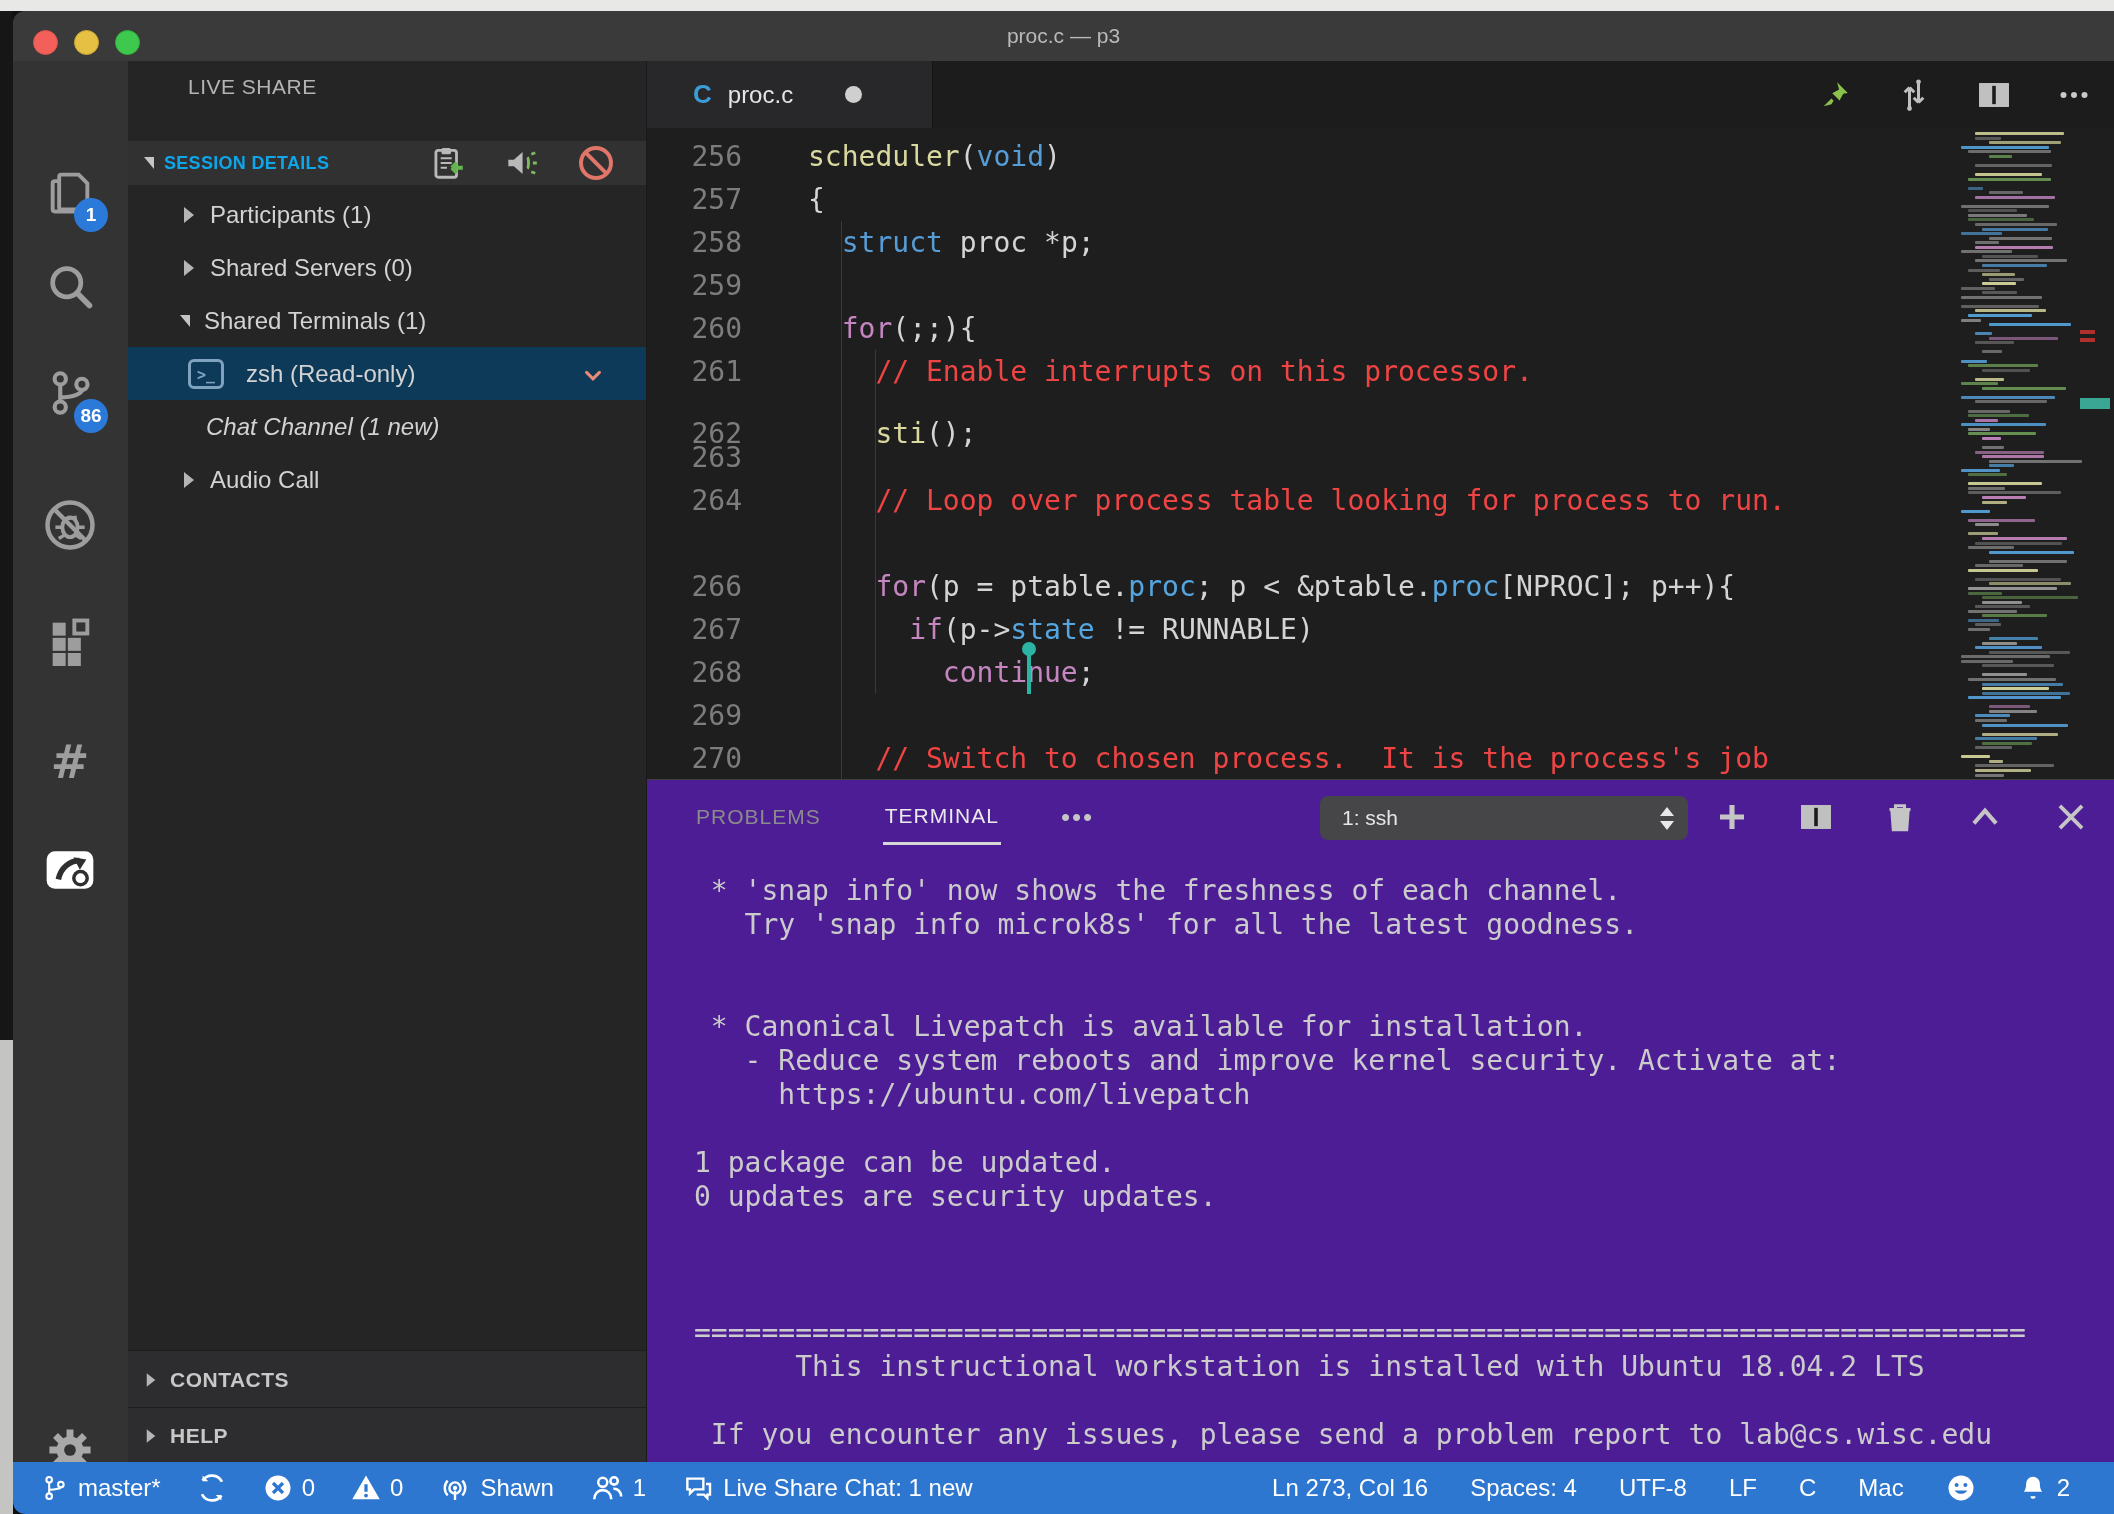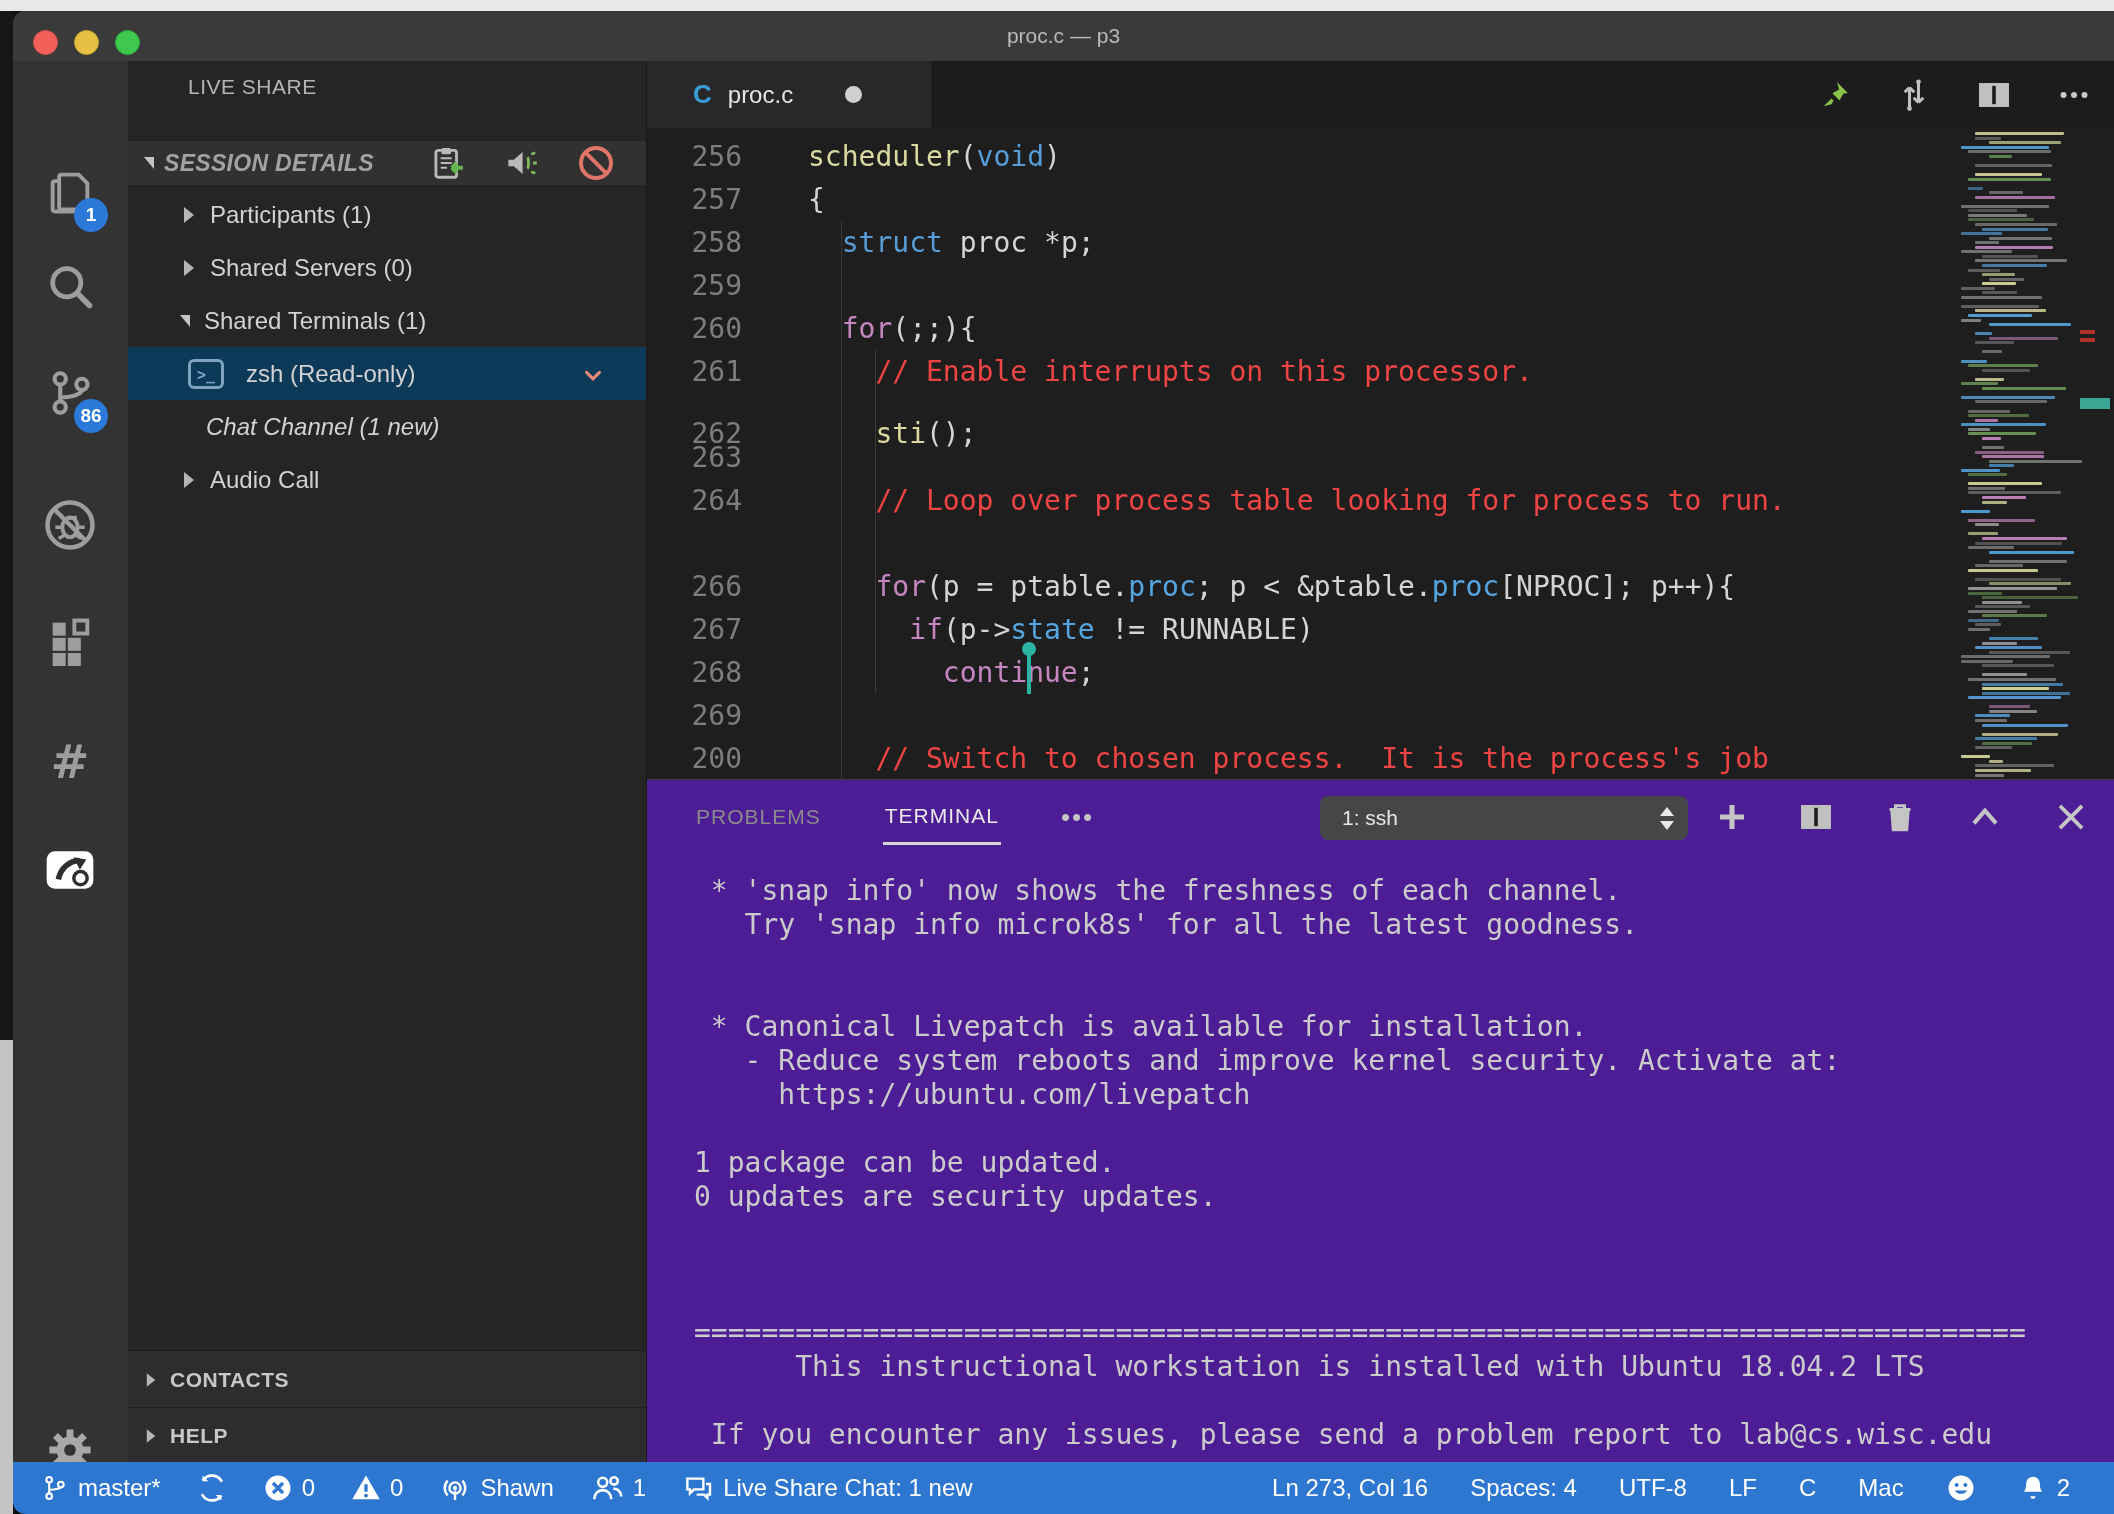--- a/index.html
+++ b/index.html
@@ -22,21 +22,21 @@
   .activitybar{position:absolute;left:0;top:50px;width:115px;height:1401px;background:#333334;}
   .ab-item{position:absolute;left:27px;width:60px;height:60px;display:flex;align-items:center;justify-content:center;}
   .ab-item svg{display:block;}
   .badge{position:absolute;right:-8px;bottom:-10px;min-width:34px;height:34px;border-radius:17px;
          background:#2b7ad9;color:#fff;font-size:19px;font-weight:bold;display:flex;align-items:center;
          justify-content:center;padding:0 4px;box-sizing:border-box;}
   
   .sidebar{position:absolute;left:115px;top:50px;width:519px;height:1401px;background:#252526;border-right:1px solid #191919;box-sizing:border-box;}
   .sb-title{position:absolute;left:60px;top:14px;color:#b4b4b4;font-size:21px;letter-spacing:.5px;}
   .sb-section{position:absolute;left:0;top:80px;width:100%;height:44px;background:#313132;display:flex;align-items:center;}
-  .sb-section .label{color:#a3a3a3;font-size:23px;font-weight:bold;letter-spacing:.3px;margin-left:10px;font-style:italic;}
+  .sb-section .label{color:#0ea5e9;font-size:18px;font-weight:bold;letter-spacing:.3px;margin-left:10px;}
   .tri-exp{width:0;height:0;border-left:10px solid transparent;border-top:12px solid #c5c5c5;margin-left:16px;}
   .tri-col{width:0;height:0;border-top:8px solid transparent;border-bottom:8px solid transparent;border-left:10px solid #b5b5b5;}
   .sb-sec-icons{position:absolute;right:30px;display:flex;gap:36px;align-items:center;}
   .tree-row{position:absolute;left:0;width:100%;height:53px;display:flex;align-items:center;color:#d2d2d2;font-size:24px;}
   .tree-row.selected{background:#0e3a5a;}
   .tree-label{white-space:nowrap;}
   .term-glyph{width:36px;height:30px;border:3px solid #7fa3bf;border-radius:6px;color:#7fa3bf;
               font-family:"DejaVu Sans Mono",monospace;font-size:15px;font-weight:bold;line-height:26px;text-align:center;box-sizing:border-box;}
   .sb-bottom{position:absolute;left:0;width:100%;background:#2d2d2f;border-top:1px solid #1e1e1e;display:flex;align-items:center;}
   .sb-bottom .label{color:#c8c8c8;font-size:21px;font-weight:bold;letter-spacing:.5px;margin-left:14px;}
@@ -292,21 +292,21 @@
         <div class="code-row" style="top: 136px;"><span class="lnum">259</span><span class="ctext"></span></div>
         <div class="code-row" style="top: 179px;"><span class="lnum">260</span><span class="ctext"><span class="tok-d">  </span><span class="tok-kw">for</span><span class="tok-d">(;;){</span></span></div>
         <div class="code-row" style="top: 222px;"><span class="lnum">261</span><span class="ctext"><span class="tok-cm">    // Enable interrupts on this processor.</span></span></div>
         <div class="code-row" style="top: 265px; margin-top: 19px;"><span class="lnum">262</span><span class="ctext"><span class="tok-d">    </span><span class="tok-fn">sti</span><span class="tok-d">();</span></span></div>
         <div class="code-row" style="top: 308px;"><span class="lnum">263</span><span class="ctext"></span></div>
         <div class="code-row" style="top: 351px;"><span class="lnum">264</span><span class="ctext"><span class="tok-cm">    // Loop over process table looking for process to run.</span></span></div>
         <div class="code-row" style="top: 437px;"><span class="lnum">266</span><span class="ctext"><span class="tok-d">    </span><span class="tok-kw">for</span><span class="tok-d">(p = ptable.</span><span class="tok-mb">proc</span><span class="tok-d">; p &lt; &amp;ptable.</span><span class="tok-mb">proc</span><span class="tok-d">[NPROC]; p++){</span></span></div>
         <div class="code-row" style="top: 480px;"><span class="lnum">267</span><span class="ctext"><span class="tok-d">      </span><span class="tok-kw">if</span><span class="tok-d">(p-&gt;</span><span class="tok-mb">state</span><span class="tok-d"> != RUNNABLE)</span></span></div>
         <div class="code-row" style="top: 523px;"><span class="lnum">268</span><span class="ctext"><span class="tok-d">        </span><span class="tok-kw">continue</span><span class="tok-d">;</span></span></div>
         <div class="code-row" style="top: 566px;"><span class="lnum">269</span><span class="ctext"></span></div>
-        <div class="code-row" style="top: 609px;"><span class="lnum">200</span><span class="ctext"><span class="tok-cm">    // Switch to chosen process.  It is the process's job</span></span></div>
+        <div class="code-row" style="top: 609px;"><span class="lnum">270</span><span class="ctext"><span class="tok-cm">    // Switch to chosen process.  It is the process's job</span></span></div>
         <div class="iguide" style="left: 194px; top: 93px; height: 559px;"></div>
         <div class="iguide" style="left: 228px; top: 222px; height: 344px;"></div>
         <div class="rcursor" style="left: 380.18px; top: 523px;">
           <div class="knob"></div>
         </div>
         <div class="minimap">
           <div class="mm-line" style="top: 4px; left: 20px; width: 89.0251px; background: rgb(217, 217, 159); opacity: 0.851232;"></div>
           <div class="mm-line" style="top: 8.55px; left: 20px; width: 26.4495px; background: rgb(122, 122, 122); opacity: 0.640526;"></div>
           <div class="mm-line" style="top: 13.1px; left: 34px; width: 72.2531px; background: rgb(217, 217, 159); opacity: 0.694755;"></div>
           <div class="mm-line" style="top: 17.65px; left: 6px; width: 87.7556px; background: rgb(85, 166, 224); opacity: 0.885901;"></div>

